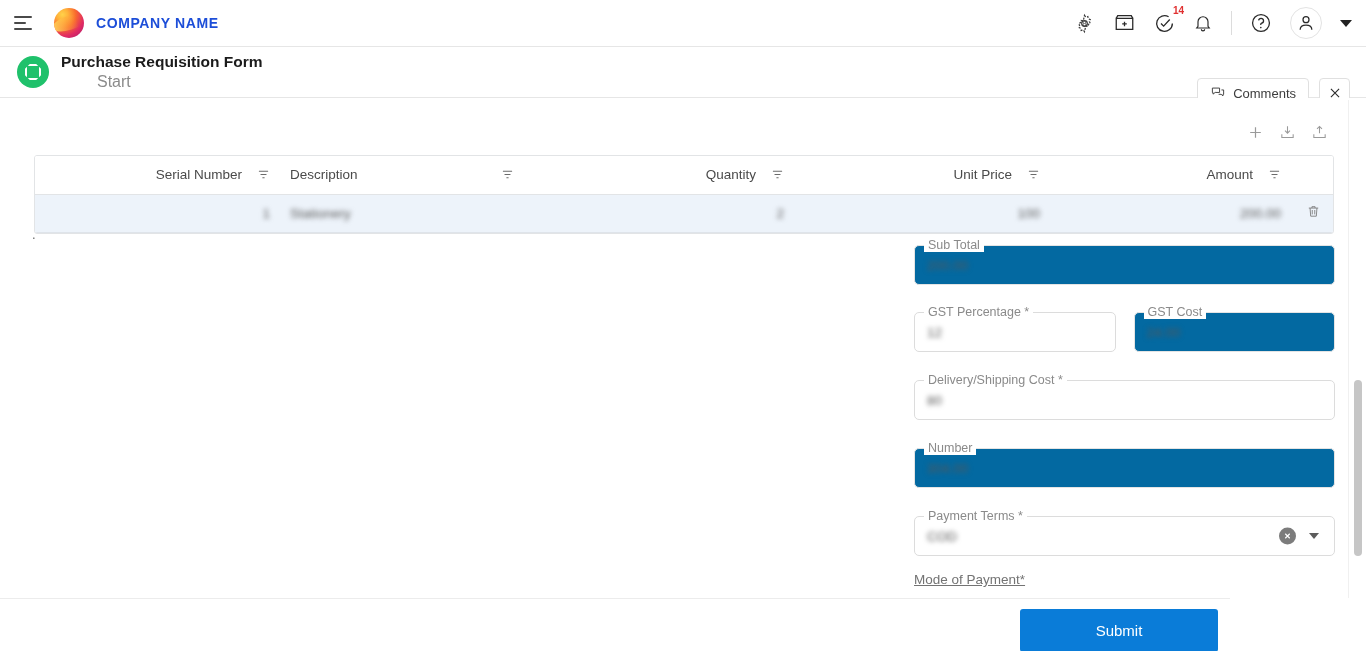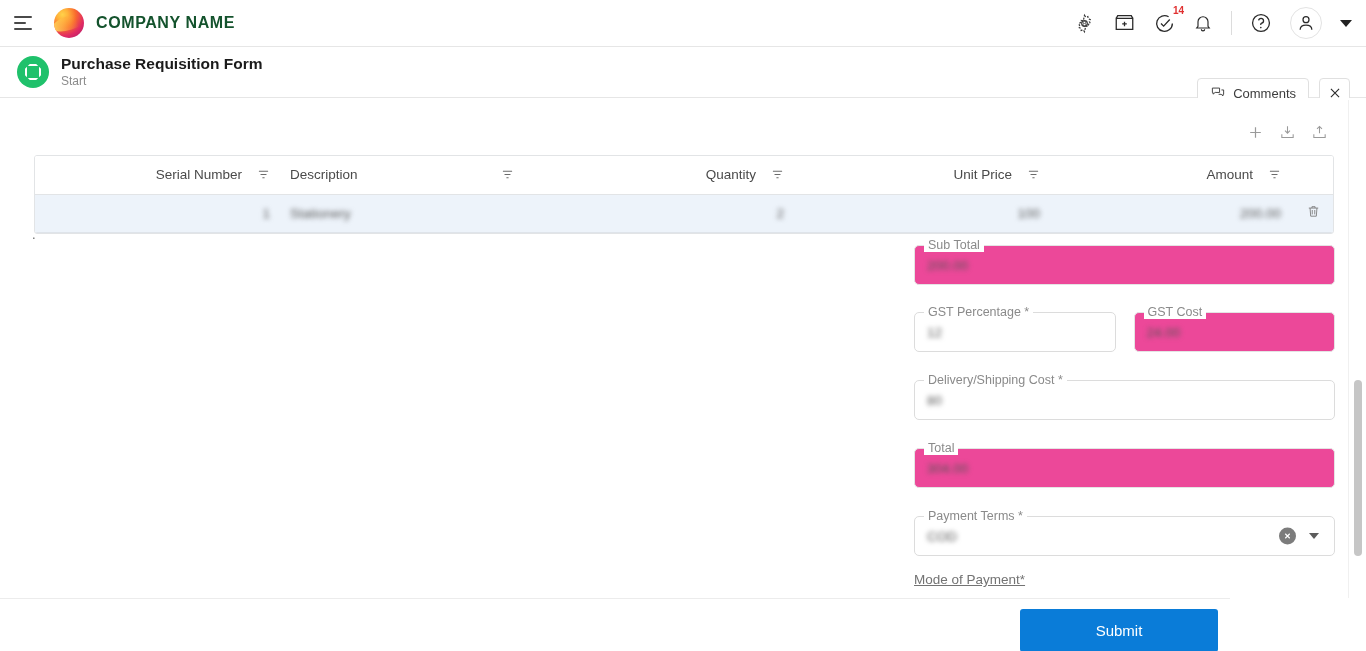--- a/index.html
+++ b/index.html
@@ -39,22 +39,22 @@
   }
   .brand-logo::after {
     content:""; position:absolute; left:-6%; top:26%;
     width: 112%; height: 48%;
     background: linear-gradient(90deg, rgba(255,214,92,.95), rgba(255,170,60,.5) 45%, rgba(160,20,110,0) 75%);
     border-radius: 50%;
     transform: rotate(-18deg);
   }
   .brand-name {
     margin-left: 12px;
-    font-size: 16px; font-weight: bold; letter-spacing: .6px;
-    color: #14532d;
+    font-size: 14px; font-weight: bold; letter-spacing: .6px;
+    color: #1d4ed8;
   }
   .appbar-right {
     margin-left: auto; margin-right: 14px;
     display: flex; align-items: center; gap: 18px;
   }
   .ic { color: #3b3b3b; display:flex; align-items:center; justify-content:center; position: relative; cursor:pointer; }
   .badge {
     position: absolute; top: -7px; right: -9px;
     font-size: 10px; color: #e03030; font-weight: 600; line-height: 1;
   }
@@ -87,21 +87,21 @@
     background: #1fc16b; margin-left: 17px;
     display:flex; align-items:center; justify-content:center; flex: 0 0 auto;
   }
   .status-dot span {
     display:block; width: 16px; height: 16px;
     border: 2.5px solid #ffffff;
     clip-path: polygon(30% 0, 70% 0, 100% 30%, 100% 70%, 70% 100%, 30% 100%, 0 70%, 0 30%);
   }
   .form-titles { margin-left: 12px; line-height: 1.15; }
   .form-title { font-size: 15.5px; font-weight: bold; color: #1b1b1b; }
-  .form-sub { font-size: 12px; color: #8b8b8b; margin-top: 2px; }
+  .form-sub { font-size: 16px; color: #8b8b8b; margin-top: 2px; margin-left: 36px; }
   .formbar-right { margin-left: auto; margin-right: 16px; display:flex; align-items:flex-start; gap: 10px; margin-top: 42px; }
   .btn-comments {
     height: 31px; padding: 0 12px;
     border: 1px solid #e0e0e0; border-radius: 4px; background: #fff;
     display:flex; align-items:center; gap: 7px;
     font-size: 13px; color: #3c3c3c; cursor: pointer;
   }
   .btn-close {
     width: 31px; height: 31px;
     border: 1px solid #e0e0e0; border-radius: 4px; background:#fff;
@@ -159,21 +159,21 @@
   .del-btn { display:inline-flex; cursor: pointer; color:#7a7a7a; }
 
   
   .fields { position: absolute; left: 913px; top: 147px; width: 421px; }
   .fld {
     position: relative;
     border: 1px solid #dcdcdc; border-radius: 5px;
     height: 40px; background: #fff;
     margin-bottom: 0;
   }
-  .fld.disabled { background: #ec4899; border-color: #e4e4e4; }
+  .fld.disabled { background: #0369a1; border-color: #e4e4e4; }
   .fld-legend {
     position: absolute; top: -8px; left: 9px;
     background: #ffffff; padding: 0 4px;
     font-size: 12.5px; color: #8a8a8a; white-space: nowrap;
   }
   .fld.disabled .fld-legend { background: #ffffff; }
   .fld-value {
     position:absolute; left: 12px; top: 50%; transform: translateY(-50%);
     font-size: 13.5px; color: #555;
   }
@@ -454,21 +454,21 @@
         <span class="fld-value blur">24.00</span>
       </div>
     </div>
 
     <div class="fld" style="margin-top:28px">
       <span class="fld-legend">Delivery/Shipping Cost *</span>
       <span class="fld-value blur">80</span>
     </div>
 
     <div class="fld disabled" style="margin-top:28px">
-      <span class="fld-legend">Total</span>
+      <span class="fld-legend">Number</span>
       <span class="fld-value blur">304.00</span>
     </div>
 
     <div class="fld" style="margin-top:28px">
       <span class="fld-legend">Payment Terms *</span>
       <span class="fld-value blur">COD</span>
       <span class="sel-clear">
         <svg width="9" height="9" viewBox="0 0 24 24" stroke="#ffffff" stroke-width="3.2" fill="none">
           <path d="M6 6l12 12M18 6L6 18"></path>
         </svg>

